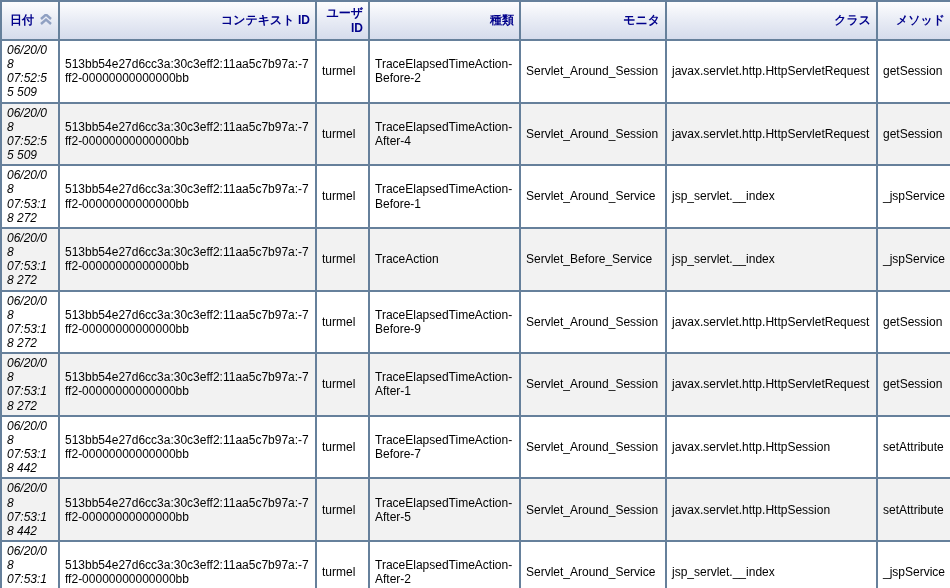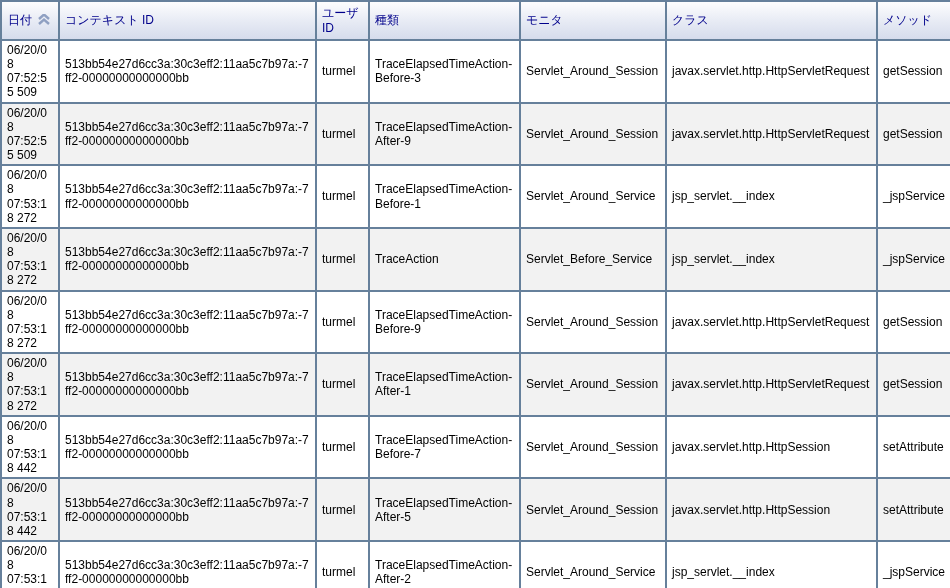--- a/index.html
+++ b/index.html
@@ -22,34 +22,34 @@
   table.data-grid td {
     border: 2px solid #66809b;
     font-size: 12px;
     line-height: 1.18;
     vertical-align: middle;
     overflow: hidden;
   }
   table.data-grid th {
     background: linear-gradient(#fdfdfe 0%, #e6eaf4 55%, #d6dcec 100%);
     color: #00008b;
-    font-weight: normal;
-    text-align: left;
+    font-weight: bold;
+    text-align: right;
     padding: 3px 5px;
     height: 31px;
   }
   table.data-grid td {
     color: #000000;
     padding: 2px 5px;
     background: #ffffff;
     overflow-wrap: break-word;
     height: 53px;
   }
   table.data-grid tr.alt td { background: #f2f2f2; }
-  td.cell-date { padding: 2px 2px 2px 3px; }
+  td.cell-date { padding: 2px 2px 2px 3px; font-style: italic; }
   td.cell-monitor, td.cell-class, td.cell-method { white-space: nowrap; }
   .sort-icon {
     display: inline-block;
     margin-left: 5px;
     vertical-align: -1px;
   }
 </style>
 </head>
 <body>
 
@@ -89,30 +89,30 @@
       <th>
         <span>メソッド</span>
       </th>
     </tr>
   </thead>
   <tbody>
       <tr>
         <td class="cell-date">06/20/08 07:52:55 509</td>
         <td class="cell-context-id">513bb54e27d6cc3a:30c3eff2:11aa5c7b97a:-7ff2-00000000000000bb</td>
         <td class="cell-user-id">turmel</td>
-        <td class="cell-type">TraceElapsedTimeAction-Before-3</td>
+        <td class="cell-type">TraceElapsedTimeAction-Before-2</td>
         <td class="cell-monitor">Servlet_Around_Session</td>
         <td class="cell-class">javax.servlet.http.HttpServletRequest</td>
         <td class="cell-method">getSession</td>
       </tr>
       <tr class="alt">
         <td class="cell-date">06/20/08 07:52:55 509</td>
         <td class="cell-context-id">513bb54e27d6cc3a:30c3eff2:11aa5c7b97a:-7ff2-00000000000000bb</td>
         <td class="cell-user-id">turmel</td>
-        <td class="cell-type">TraceElapsedTimeAction-After-9</td>
+        <td class="cell-type">TraceElapsedTimeAction-After-4</td>
         <td class="cell-monitor">Servlet_Around_Session</td>
         <td class="cell-class">javax.servlet.http.HttpServletRequest</td>
         <td class="cell-method">getSession</td>
       </tr>
       <tr>
         <td class="cell-date">06/20/08 07:53:18 272</td>
         <td class="cell-context-id">513bb54e27d6cc3a:30c3eff2:11aa5c7b97a:-7ff2-00000000000000bb</td>
         <td class="cell-user-id">turmel</td>
         <td class="cell-type">TraceElapsedTimeAction-Before-1</td>
         <td class="cell-monitor">Servlet_Around_Service</td>

